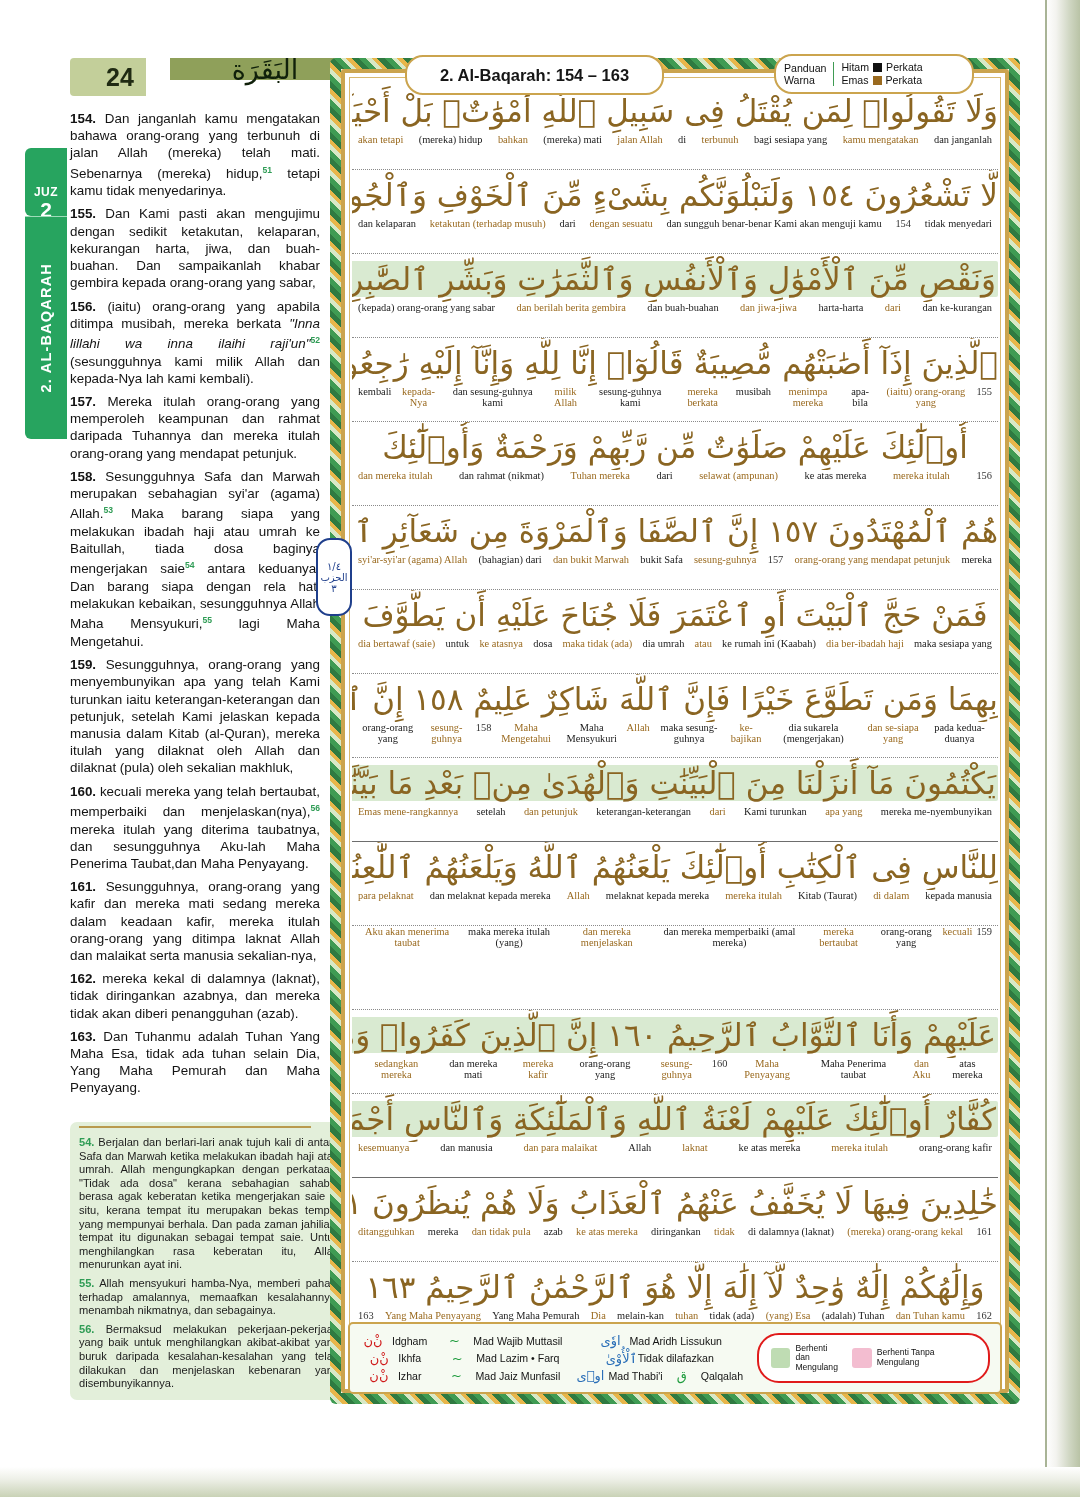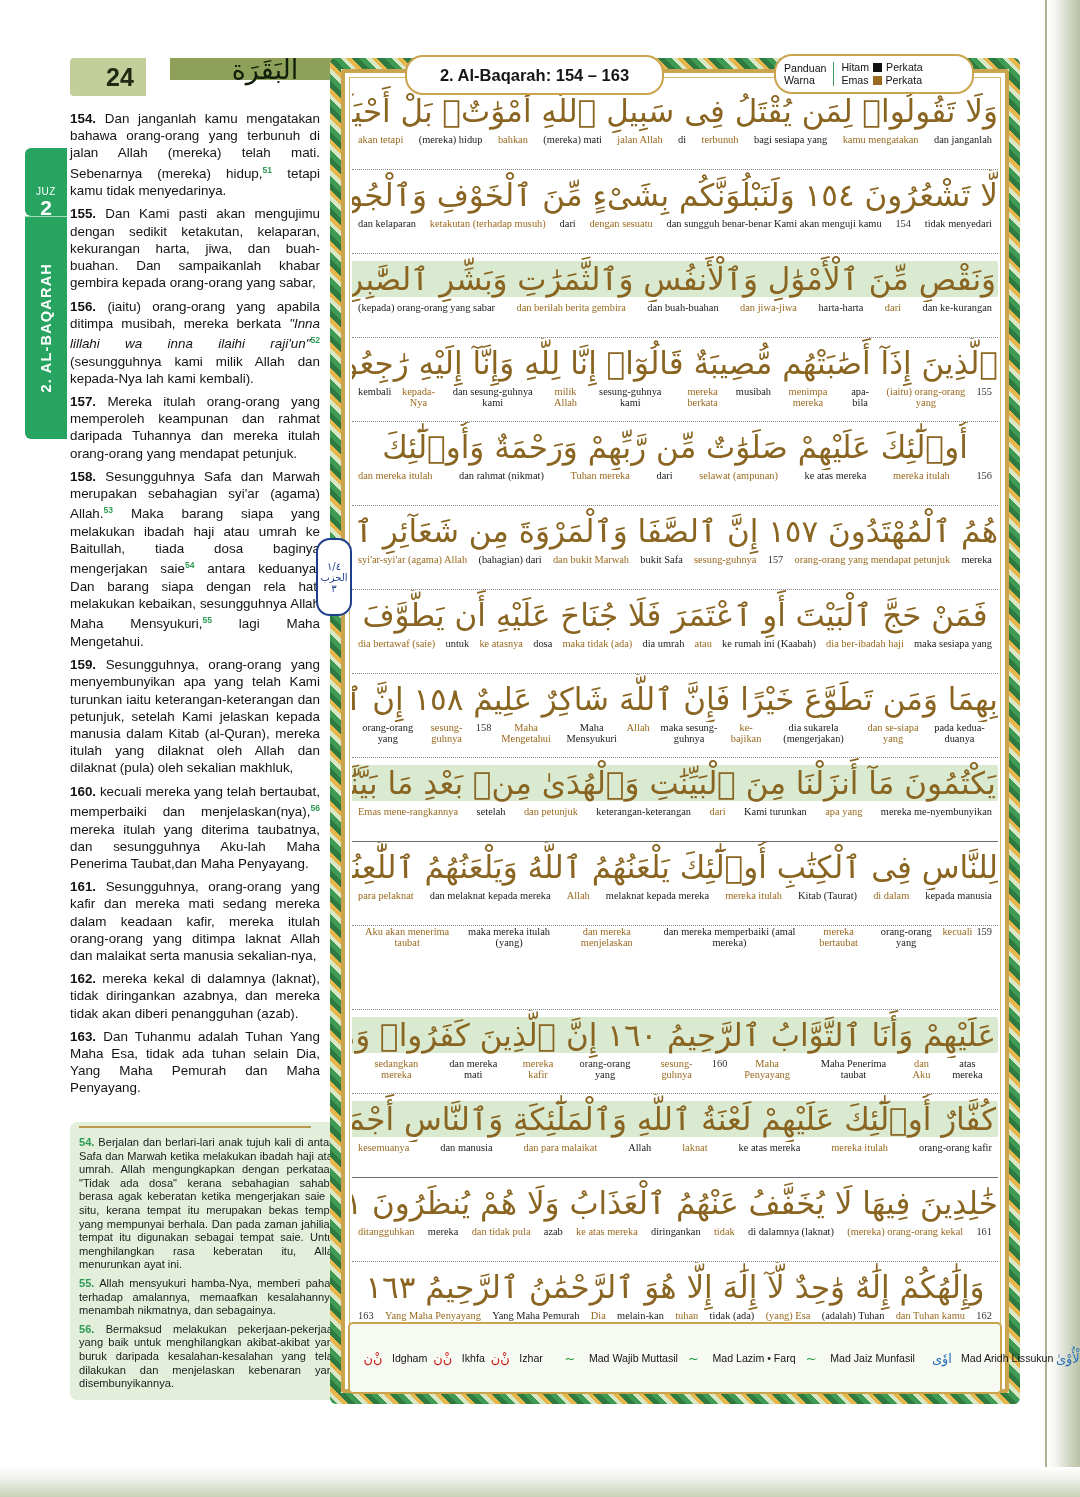--- a/index.html
+++ b/index.html
@@ -24,21 +24,21 @@
     display:flex;align-items:center;justify-content:center;
     font-size:25px;font-weight:bold;color:#1f2a12;}
   .surah-name-box{position:absolute;left:100px;top:0px;width:190px;height:22px;
     background:#8fa05a;border-radius:0 16px 16px 0;
     display:flex;align-items:center;justify-content:center;}
   .surah-ar{font-family:"DejaVu Sans",sans-serif;font-size:27px;color:#10200a;
     direction:rtl;line-height:1;}
   .juz-top{position:absolute;left:-45px;top:90px;width:42px;height:68px;
     background:#27a45f;border-radius:6px 0 0 6px;
     display:flex;flex-direction:column;align-items:center;justify-content:center;color:#fff;}
-  .juz-top .jl{font-size:10px;font-weight:normal;letter-spacing:.5px;margin-top:40px;}
+  .juz-top .jl{font-size:12px;font-weight:bold;letter-spacing:.5px;margin-top:40px;}
   .juz-top .jn{font-size:21px;font-weight:bold;line-height:1;}
   .juz-div{position:absolute;left:-45px;top:158px;width:42px;height:1px;background:#9fdcb9;}
   .juz-bot{position:absolute;left:-45px;top:159px;width:42px;height:222px;
     background:#27a45f;border-radius:0 0 0 6px;
     display:flex;align-items:center;justify-content:center;}
   .juz-bot span{writing-mode:vertical-rl;transform:rotate(180deg);
     color:#fff;font-size:14.5px;font-weight:bold;letter-spacing:1.2px;}
 
   
   .trans{position:absolute;left:0px;top:52px;width:250px;}
@@ -102,21 +102,21 @@
   
   .hizb{position:absolute;left:-14px;top:480px;width:32px;height:74px;z-index:7;
     background:#fff;border:2px solid #1f3f8c;border-radius:14px;
     display:flex;flex-direction:column;align-items:center;justify-content:center;
     font-family:"DejaVu Sans",sans-serif;color:#1f3f8c;font-size:10px;line-height:11px;}
 
   
   .legend{position:absolute;left:18px;right:18px;bottom:10px;height:72px;
     background:#f6faf2;border:2px solid #cba44e;border-radius:5px;
     display:flex;align-items:center;padding:4px 10px;box-sizing:border-box;gap:14px;}
-  .lg-col{display:flex;flex-direction:row;justify-content:center;gap:2.5px;}
+  .lg-col{display:flex;flex-direction:column;justify-content:center;gap:2.5px;align-items:center;}
   .lg-row{display:flex;align-items:center;gap:6px;font-size:10.6px;color:#141414;white-space:nowrap;}
   .lg-gly{font-family:"DejaVu Sans",sans-serif;font-size:13px;width:26px;text-align:center;}
   .lg-gly.red{color:#d01b1b;}
   .lg-gly.grn{color:#1f9c3e;}
   .lg-gly.blu{color:#2b6fb8;}
   .stop-box{margin-left:auto;border:2.5px solid #e01b1b;border-radius:22px;
     height:46px;display:flex;gap:10px;padding:0 12px;background:#fff;}
   .stop-item{display:flex;align-items:center;gap:5px;font-size:8.6px;line-height:9.6px;color:#111;}
   .chip{width:20px;height:20px;border-radius:3px;}
   .chip.green{background:#bfdcb3;}

